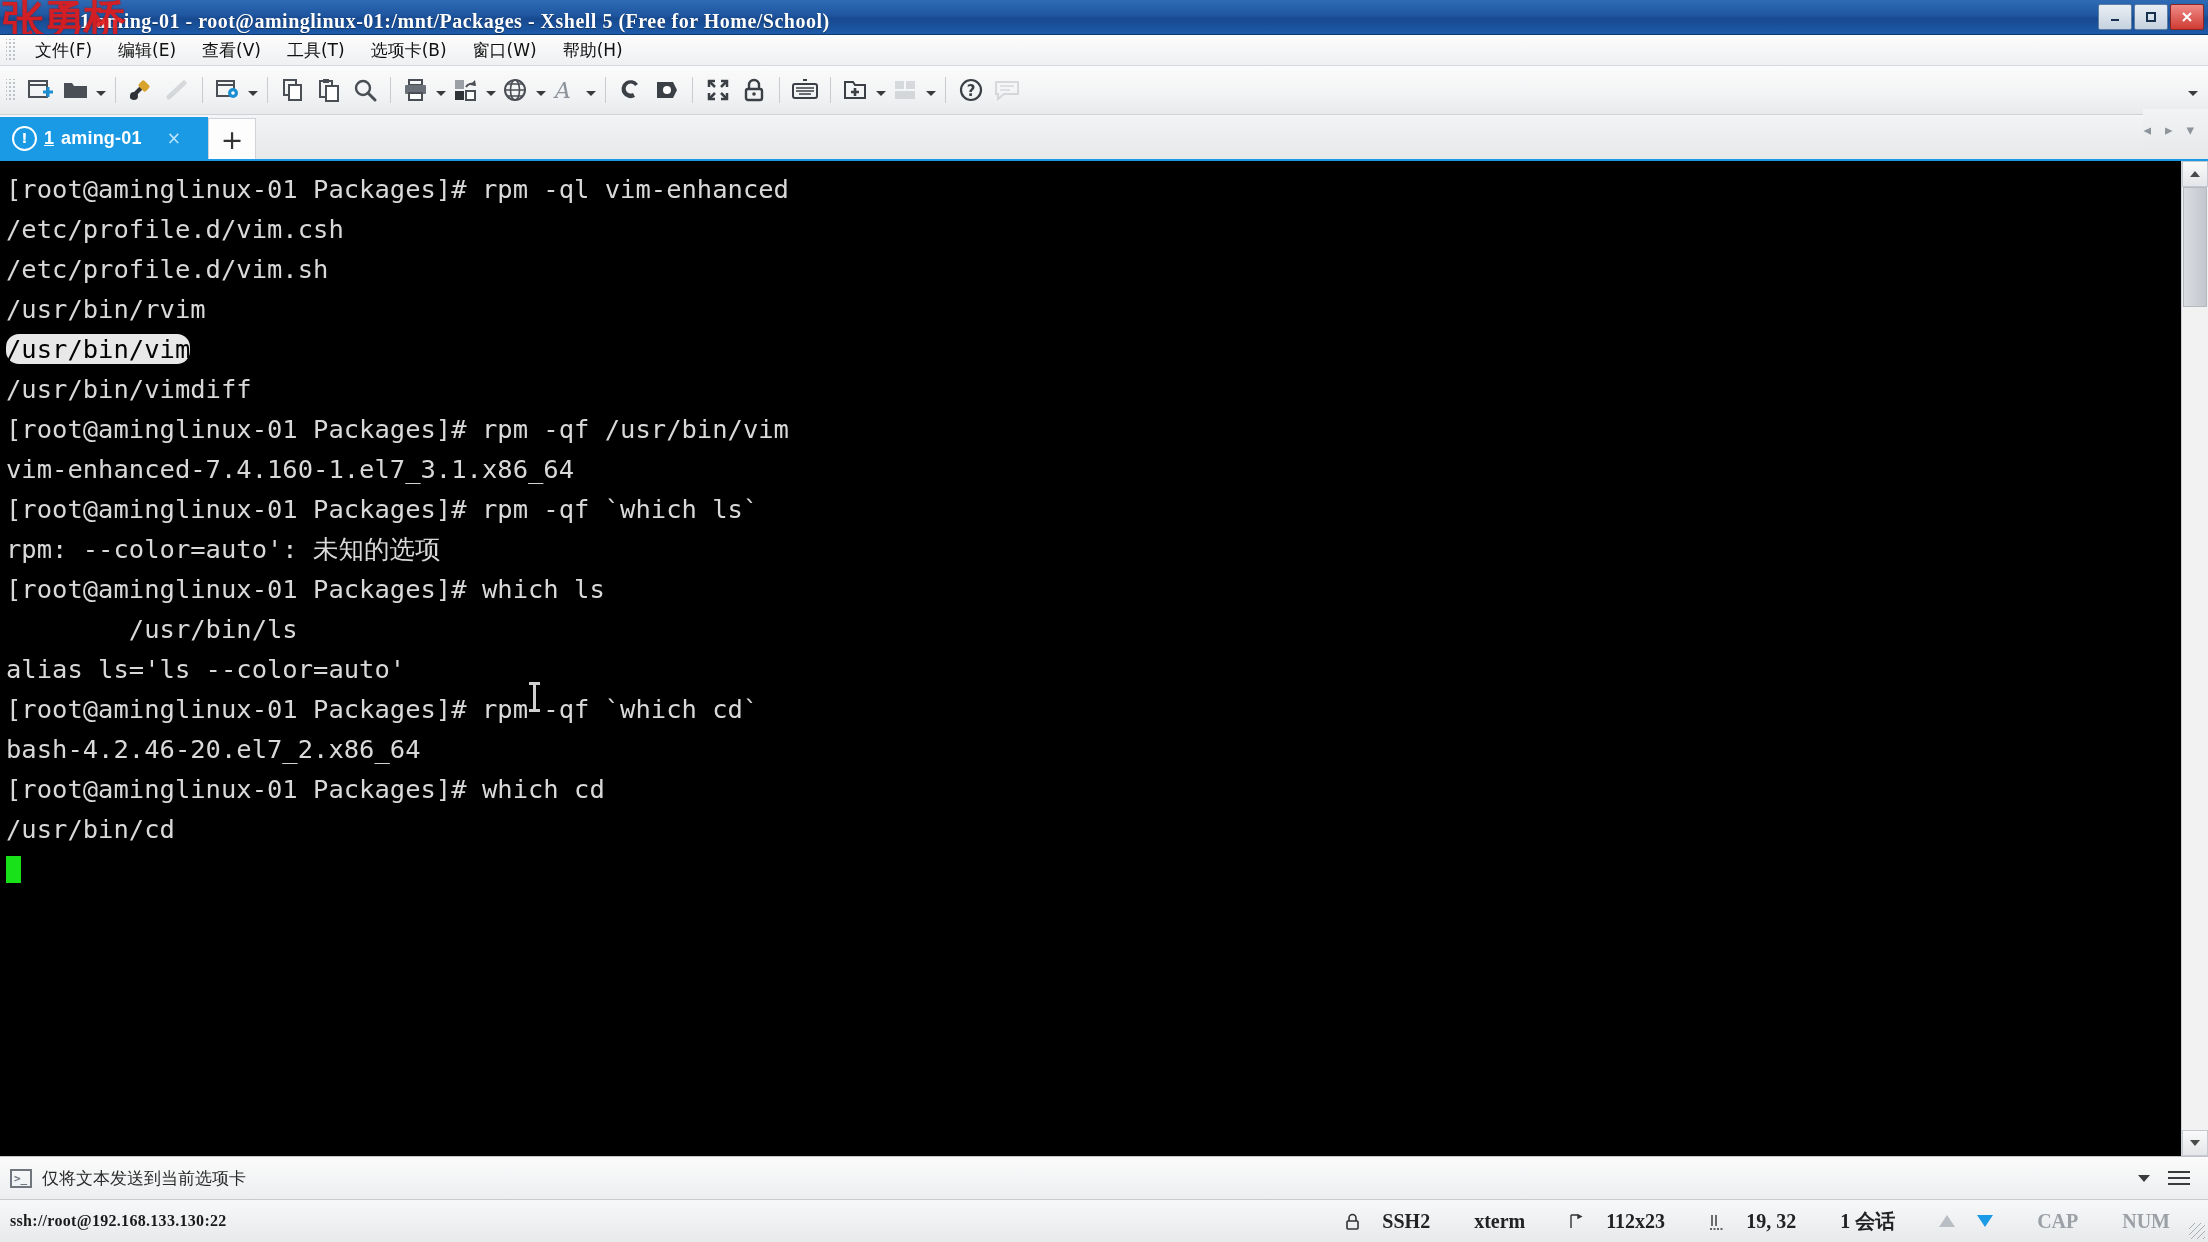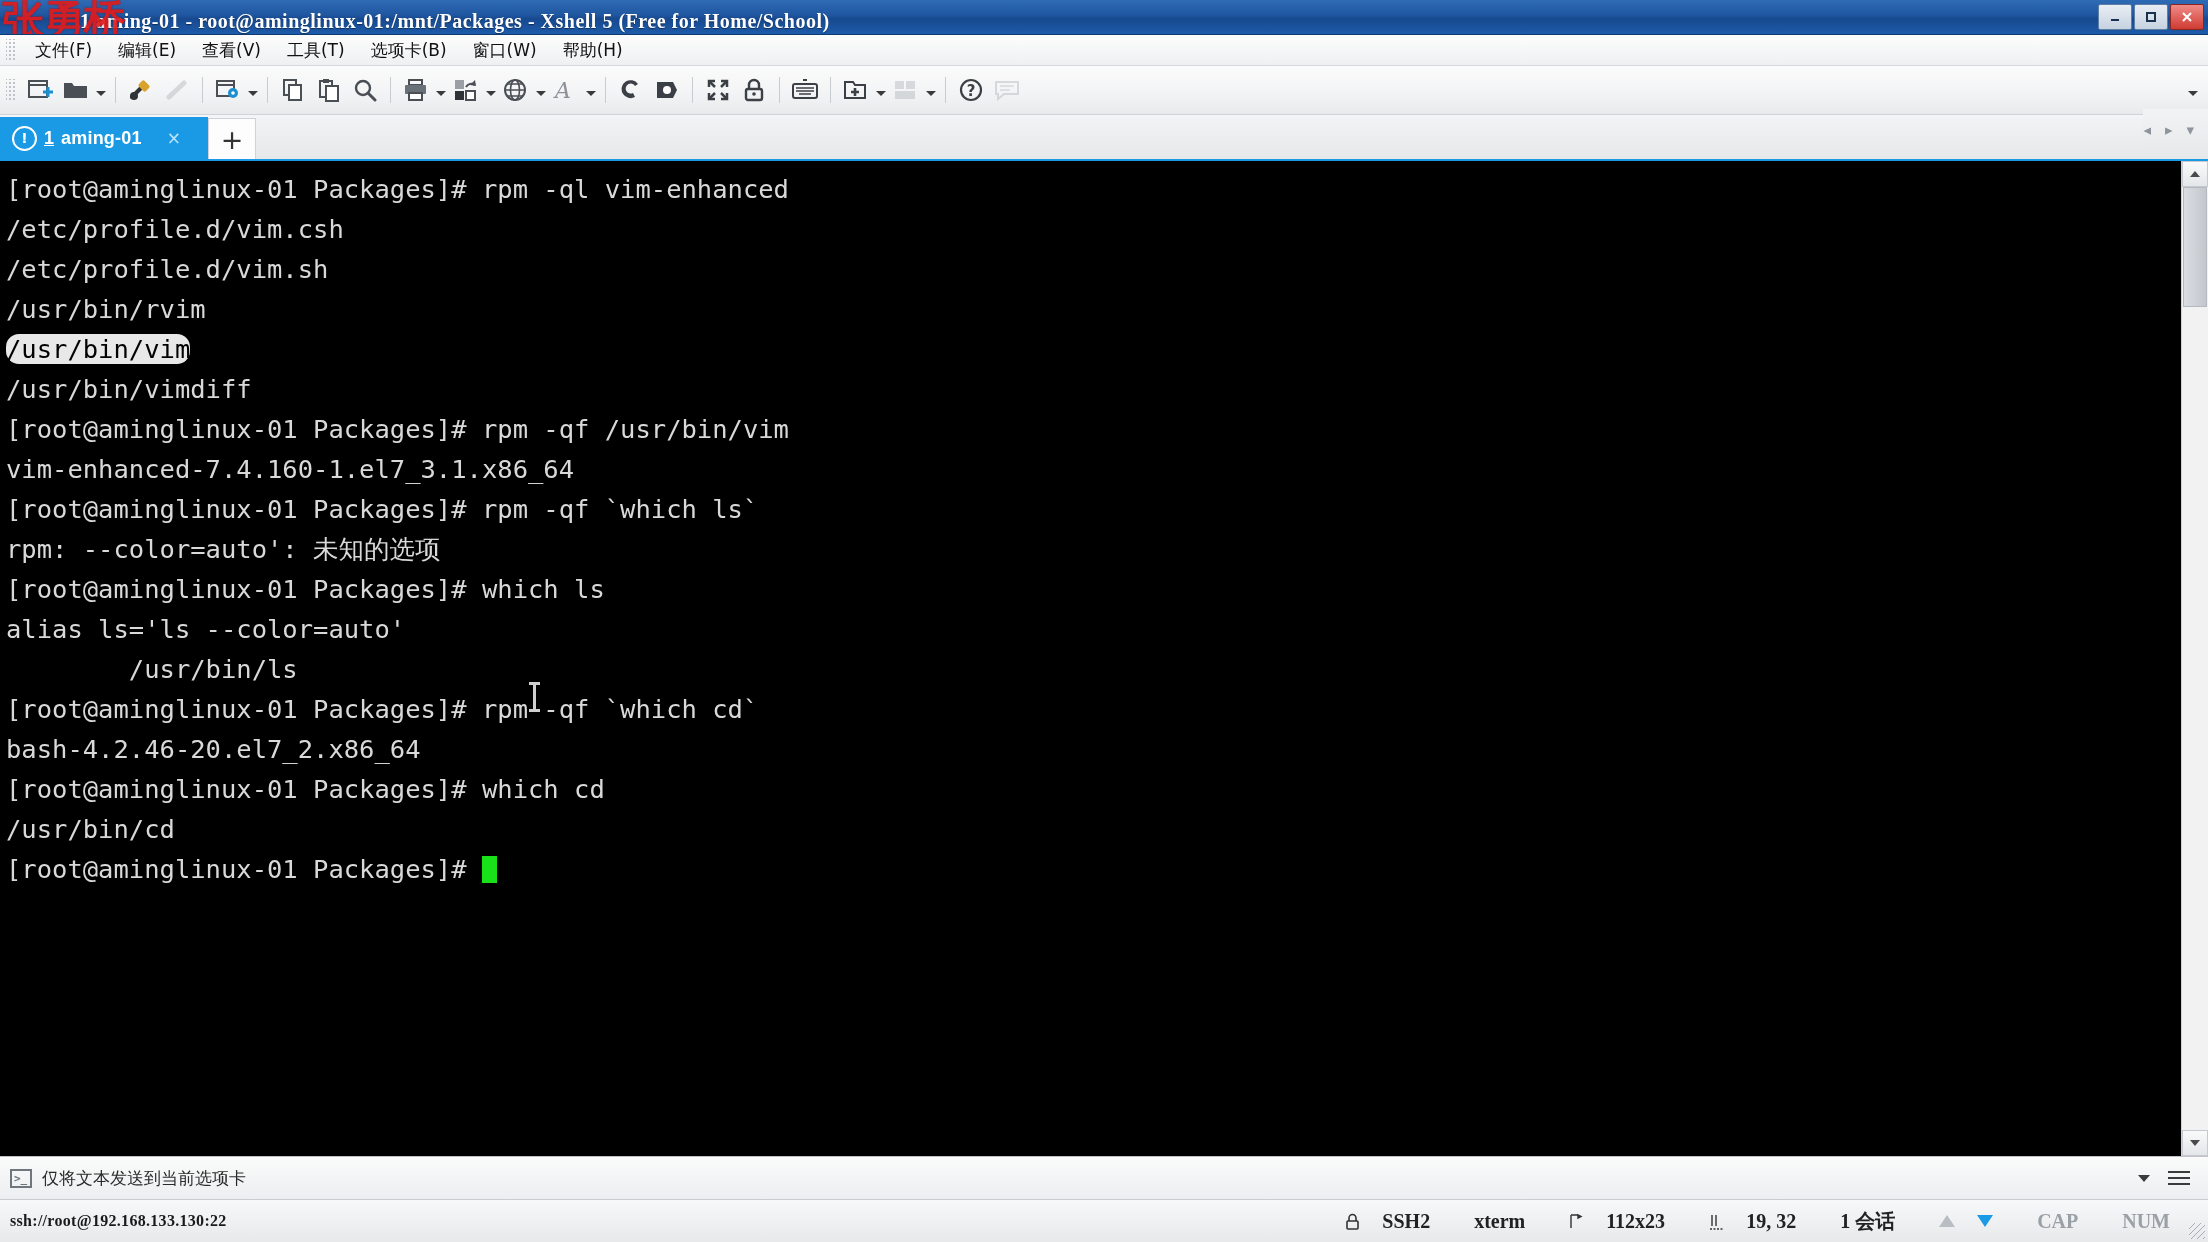--- a/index.html
+++ b/index.html
@@ -480,27 +480,27 @@
       <div class="tline">/etc/profile.d/vim.csh</div>
       <div class="tline">/etc/profile.d/vim.sh</div>
       <div class="tline">/usr/bin/rvim</div>
       <div class="tline"><span class="sel">/usr/bin/vim</span></div>
       <div class="tline">/usr/bin/vimdiff</div>
       <div class="tline">[root@aminglinux-01 Packages]# rpm -qf /usr/bin/vim</div>
       <div class="tline">vim-enhanced-7.4.160-1.el7_3.1.x86_64</div>
       <div class="tline">[root@aminglinux-01 Packages]# rpm -qf `which ls`</div>
       <div class="tline">rpm: --color=auto': 未知的选项</div>
       <div class="tline">[root@aminglinux-01 Packages]# which ls</div>
+      <div class="tline">        /usr/bin/ls</div>
       <div class="tline">alias ls='ls --color=auto'</div>
-      <div class="tline">        /usr/bin/ls</div>
       <div class="tline">[root@aminglinux-01 Packages]# rpm -qf `which cd`</div>
       <div class="tline">bash-4.2.46-20.el7_2.x86_64</div>
       <div class="tline">[root@aminglinux-01 Packages]# which cd</div>
       <div class="tline">/usr/bin/cd</div>
-      <div class="tline"><span>[root@aminglinux-01 Packages]# </span><span class="cursor"></span></div>
+      <div class="tline"><span class="cursor"></span></div>
       <div class="mousecaret"></div>
     </div>
     <div class="vscroll">
       <div class="sb-btn up">
           <i></i>
         </div>
       <div class="sb-track">
         <div class="sb-thumb"></div>
       </div>
       <div class="sb-btn down">

